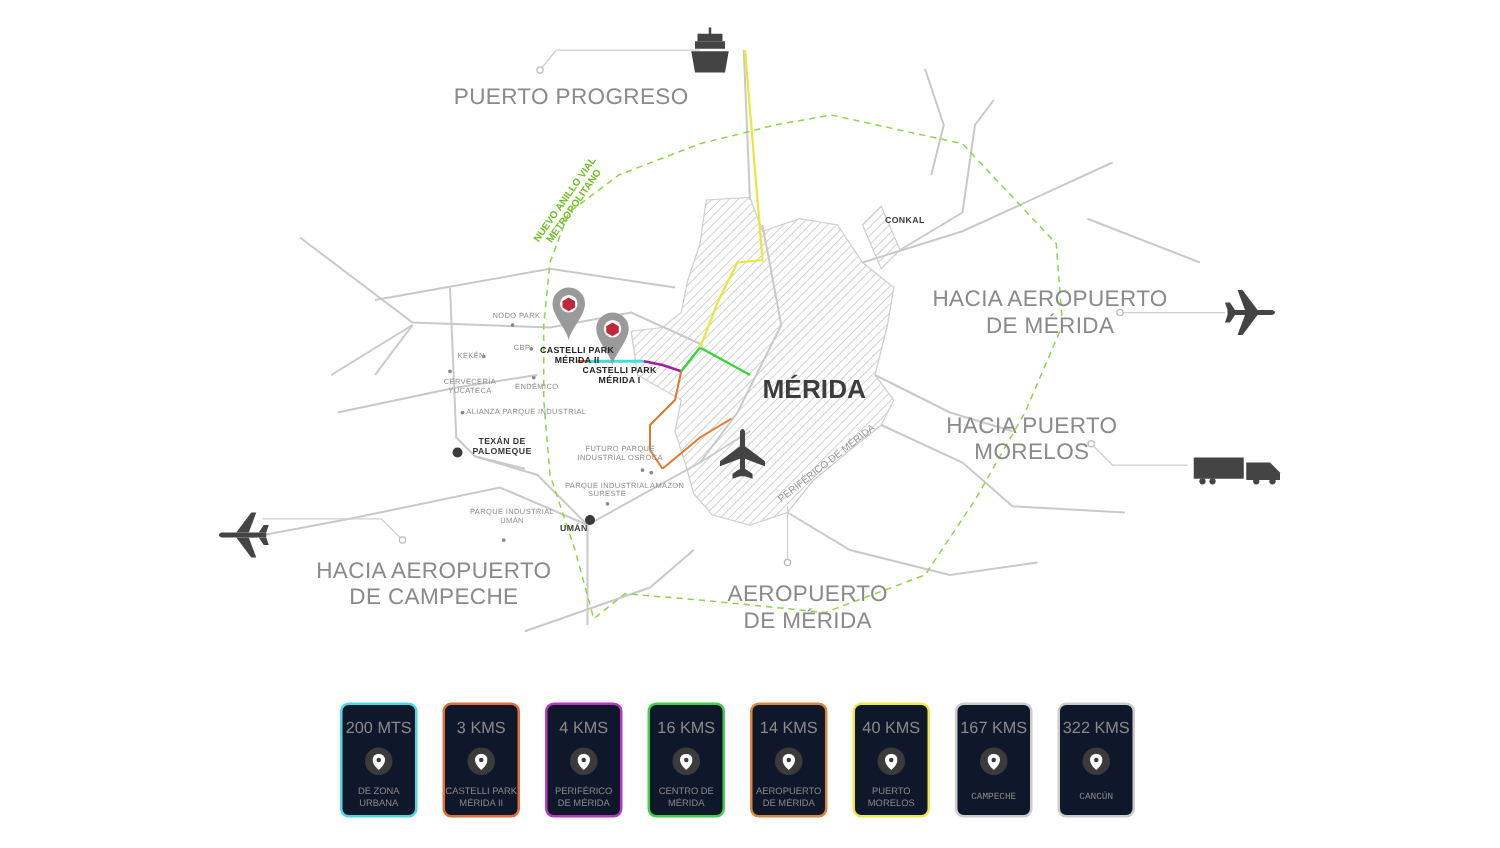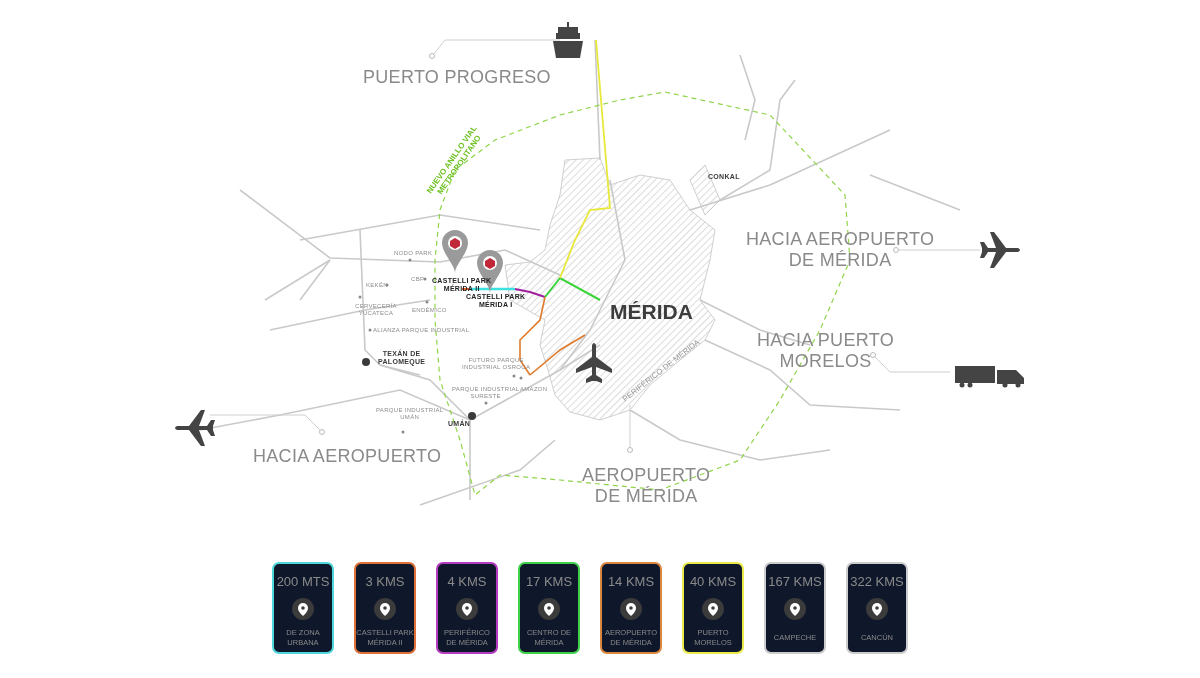--- a/index.html
+++ b/index.html
@@ -9,21 +9,21 @@
   .lbl.xl { font-size:18px; }
   .lbl.small { font-size:6px; color:#8c8c8c; }
   .lbl.dark { color:#3a3a3a; font-weight:bold; }
   .city { position:absolute; font-size:21px; font-weight:bold; color:#3d3d3d; }
   .green-lbl { position:absolute; color:#6cc01f; font-size:8px; font-weight:bold; transform:rotate(-55deg); transform-origin:left top; line-height:1.15; text-align:center; }
   .card-row { position:absolute; top:562px; left:272px; display:flex; gap:20px; }
   .card { width:62px; height:92px; border:2px solid #ccc; border-radius:7px; box-sizing:border-box; display:flex; flex-direction:column; align-items:center; background:#0f172a; }
   .card .dist { font-size:13px; color:#8a8a8a; margin-top:10px; white-space:nowrap; }
   .card .pin { width:22px; height:22px; border-radius:50%; background:#3b3b3b; margin-top:9px; display:flex; align-items:center; justify-content:center; }
   .card .name { font-size:7.5px; color:#8a8a8a; text-align:center; margin-top:8px; line-height:1.35; white-space:nowrap; }
-  .card .name.single { margin-top:13px; }
+  .card .name.single { margin-top:13px;font-family:Liberation Mono, monospace; }
 </style>
 </head>
 <body>
 
 <svg id="map" viewBox="0 0 1200 540">
   <defs>
     <pattern id="hatch" width="5" height="5" patternUnits="userSpaceOnUse" patternTransform="rotate(45)">
       <line x1="0" y1="0" x2="0" y2="5" stroke="#c4c4c4" stroke-width="1.2"></line>
     </pattern>
   </defs>
@@ -152,20 +152,21 @@
 <div class="lbl xl" style="left:746px;top:229px;">
   <div>HACIA AEROPUERTO</div>
   <div>DE MÉRIDA</div>
 </div>
 <div class="lbl xl" style="left:757px;top:330px;">
   <div>HACIA PUERTO</div>
   <div>MORELOS</div>
 </div>
 <div class="lbl xl" style="left:253px;top:446px;">
   <div>HACIA AEROPUERTO</div>
+  <div>DE CAMPECHE</div>
 </div>
 <div class="lbl xl" style="left:582px;top:465px;">
   <div>AEROPUERTO</div>
   <div>DE MÉRIDA</div>
 </div>
 
 <div class="city" style="left:610px;top:300px;">MÉRIDA</div>
 
 <div class="green-lbl" style="left:425px;top:190px;">
   <div>NUEVO ANILLO VIAL</div>
@@ -245,21 +246,21 @@
           <path d="M5,0 a5,5 0 0 1 5,5 c0,4 -5,8 -5,8 c0,0 -5,-4 -5,-8 a5,5 0 0 1 5,-5z" fill="#fff"></path>
           <circle cx="5" cy="5" r="1.8" fill="#3b3b3b"></circle>
         </svg>
       </div>
     <div class="name">
         <div>PERIFÉRICO</div>
         <div>DE MÉRIDA</div>
       </div>
   </div>
   <div class="card" style="border-color:#3fd04a">
-    <div class="dist">17 KMS</div>
+    <div class="dist">16 KMS</div>
     <div class="pin">
         <svg width="10" height="13" viewBox="0 0 10 13">
           <path d="M5,0 a5,5 0 0 1 5,5 c0,4 -5,8 -5,8 c0,0 -5,-4 -5,-8 a5,5 0 0 1 5,-5z" fill="#fff"></path>
           <circle cx="5" cy="5" r="1.8" fill="#3b3b3b"></circle>
         </svg>
       </div>
     <div class="name">
         <div>CENTRO DE</div>
         <div>MÉRIDA</div>
       </div>

